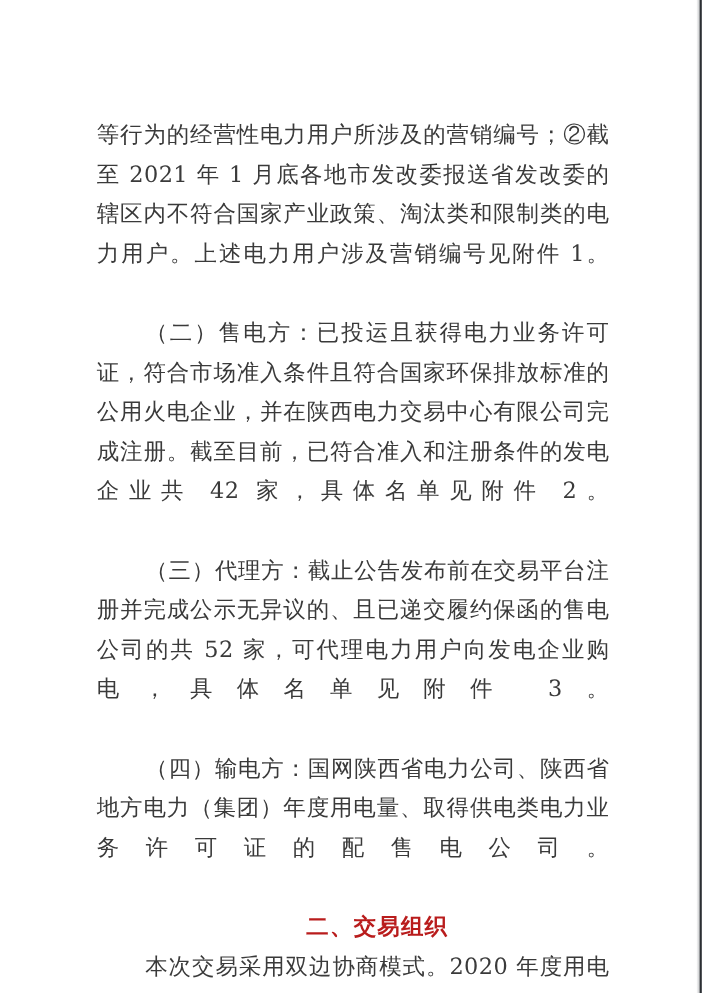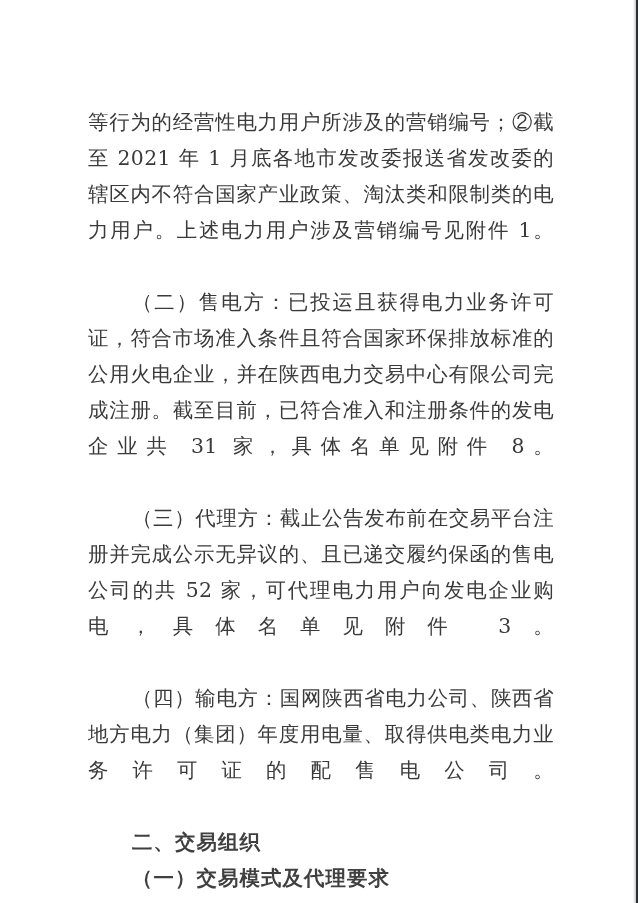--- a/index.html
+++ b/index.html
@@ -62,52 +62,51 @@
 
   p.indent {
     text-indent: 44px;
   }
 
   p.heading {
     margin: 0;
     padding: 0;
     font-size: 20.4px;
     line-height: 36px;
-    color: #404040;
+    color: #b91c1c;
     text-indent: 44px;
-    text-align: left;
+    text-align: center;
     letter-spacing: 1.1px;
     font-weight: 600;
   }
 
   
   p.para::after {
     content: "";
     display: inline-block;
     width: 100%;
   }
 </style>
 </head>
 <body>
 
 <div id="page">
 
   <div id="text-block">
 
     <p class="para">等行为的经营性电力用户所涉及的营销编号；②截至 2021 年 1 月底各地市发改委报送省发改委的辖区内不符合国家产业政策、淘汰类和限制类的电力用户。上述电力用户涉及营销编号见附件 1。</p>
 
-    <p class="para indent">（二）售电方：已投运且获得电力业务许可证，符合市场准入条件且符合国家环保排放标准的公用火电企业，并在陕西电力交易中心有限公司完成注册。截至目前，已符合准入和注册条件的发电企业共 31 家，具体名单见附件 8。</p>
+    <p class="para indent">（二）售电方：已投运且获得电力业务许可证，符合市场准入条件且符合国家环保排放标准的公用火电企业，并在陕西电力交易中心有限公司完成注册。截至目前，已符合准入和注册条件的发电企业共 42 家，具体名单见附件 2。</p>
 
     <p class="para indent">（三）代理方：截止公告发布前在交易平台注册并完成公示无异议的、且已递交履约保函的售电公司的共 52 家，可代理电力用户向发电企业购电，具体名单见附件 3。</p>
 
     <p class="para indent">（四）输电方：国网陕西省电力公司、陕西省地方电力（集团）年度用电量、取得供电类电力业务许可证的配售电公司。</p>
 
     <p class="heading">二、交易组织</p>
 
-    <p class="heading">（一）交易模式及代理要求</p>
 
     <p class="para indent">本次交易采用双边协商模式。2020 年度用电量 500 万千瓦时及以上的电力大用户可直接参与交易或自主选择一家售电公司代理参与；2020 年度用电量 500 万千瓦时以下的中小电力用户只可自主选择一家售电公司代理参与。售电公司与零售用户代理关系的确认、各市场主体的交易操作等均在交易平台完成，交易中心不再收取纸质协议（合同）。</p>
 
   </div>
 
   <div id="scan-edge-right-soft"></div>
   <div id="scan-edge-right"></div>
 
 </div>
 

